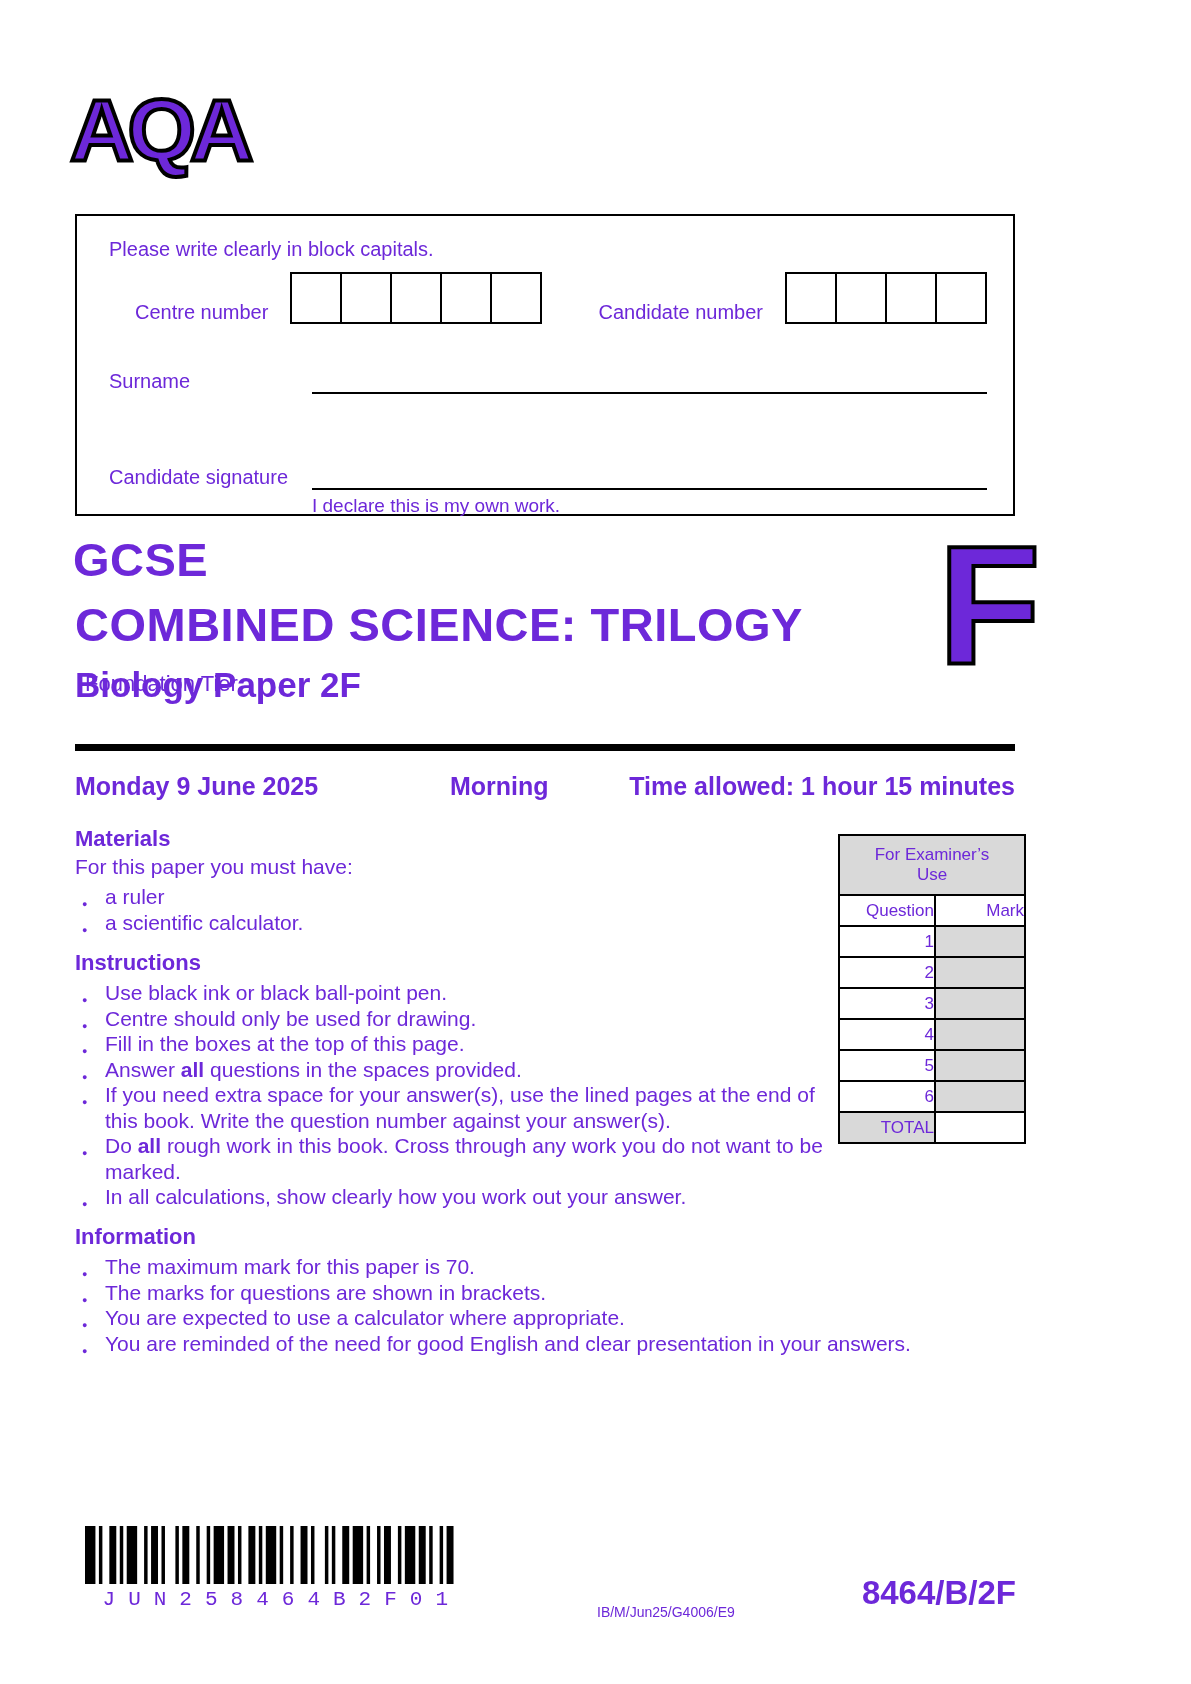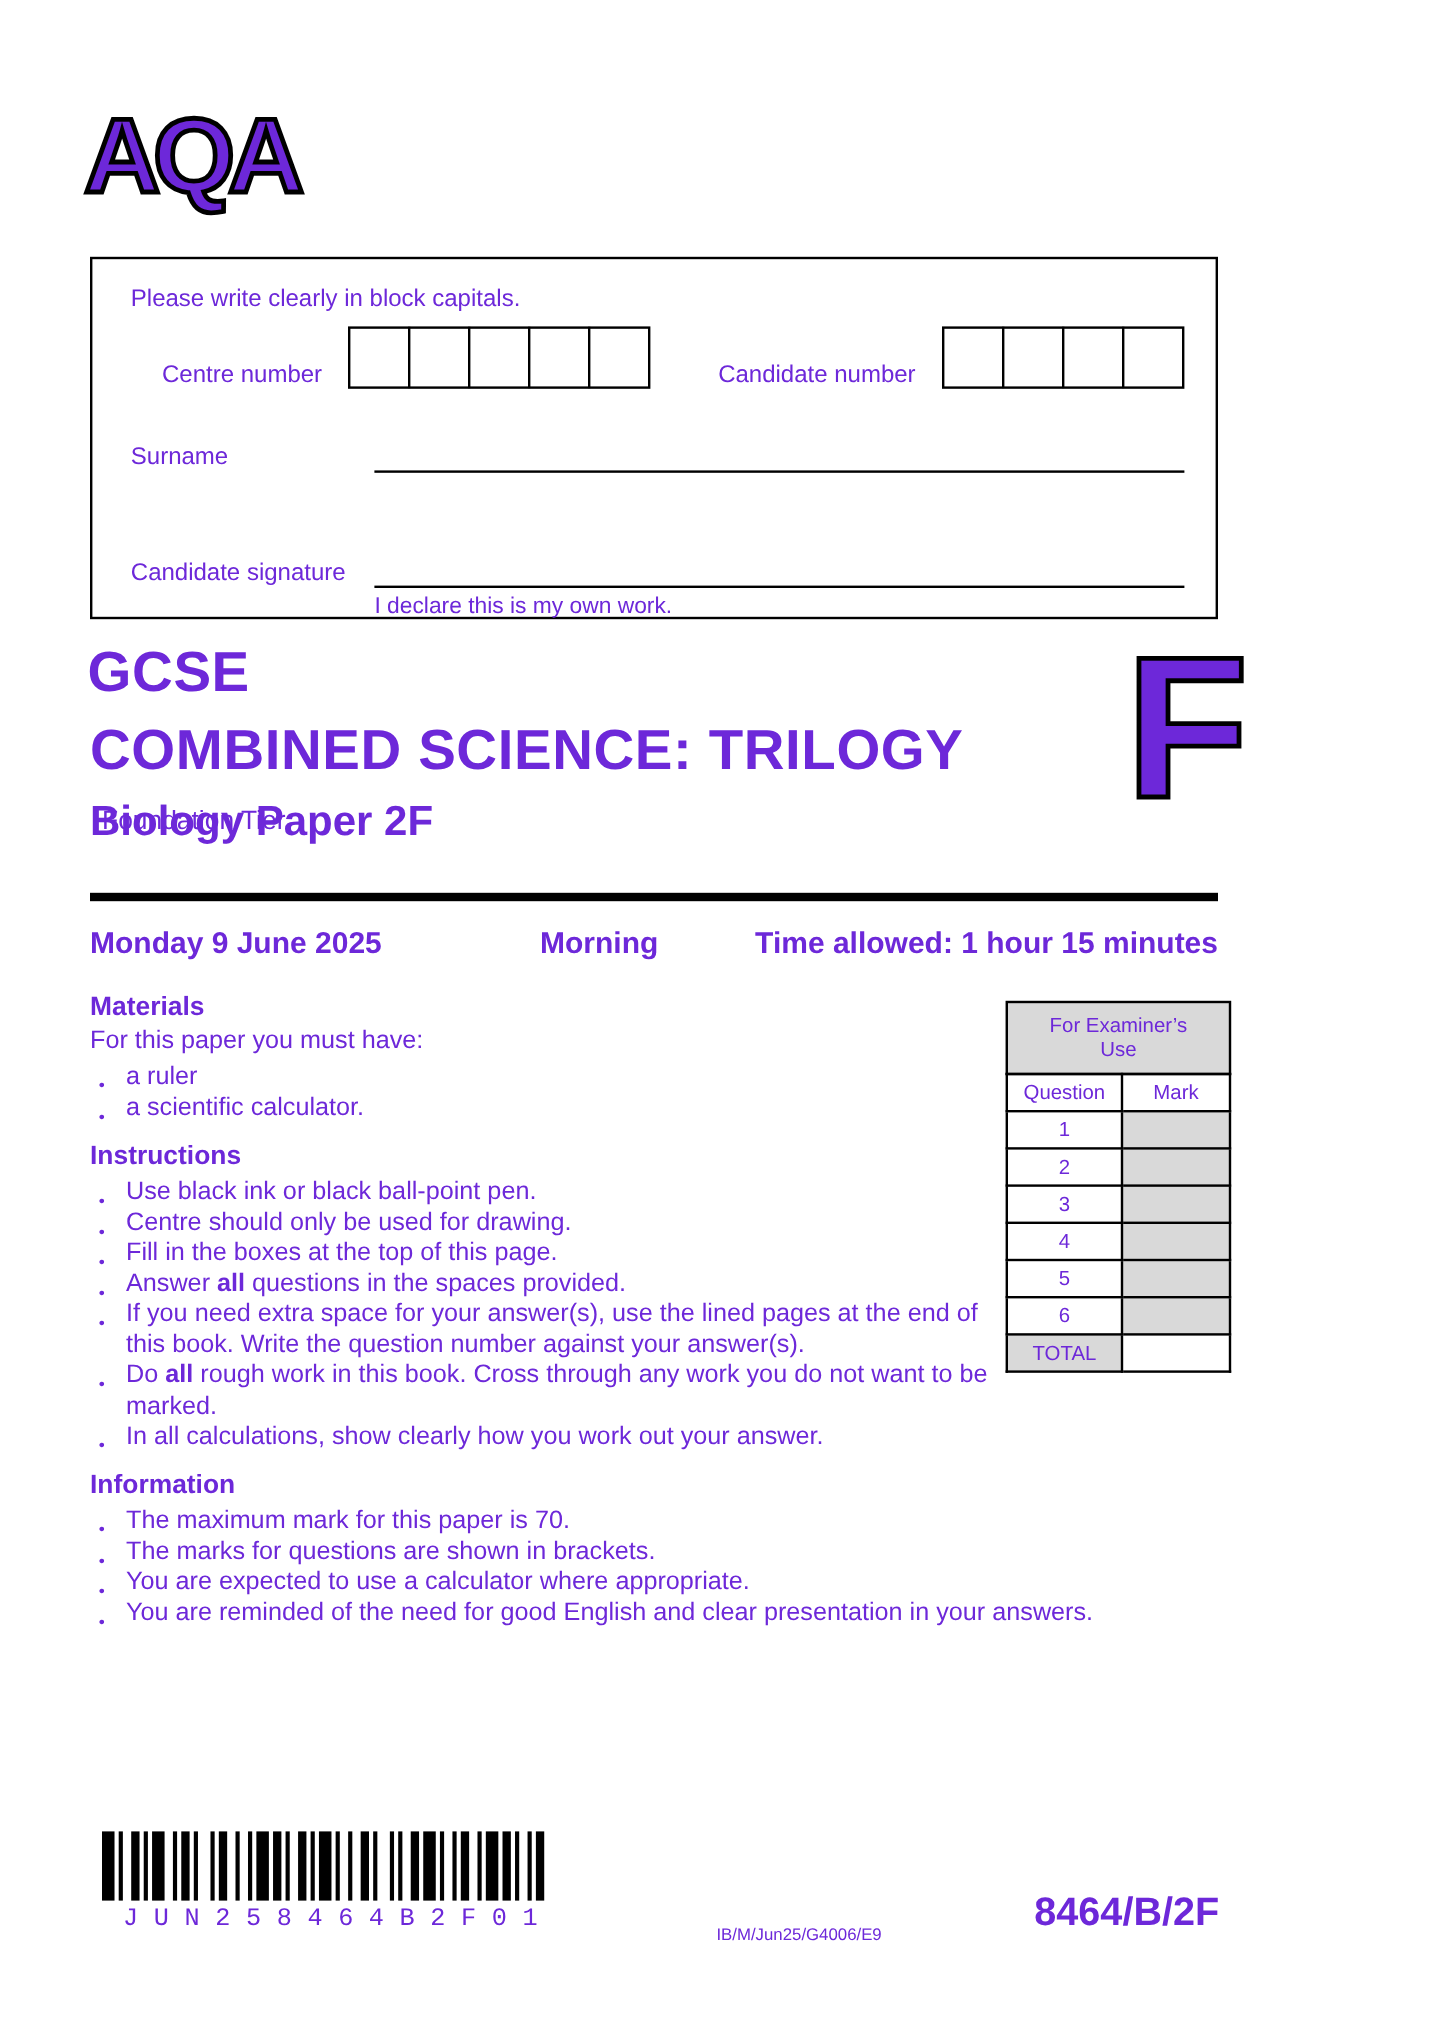--- a/index.html
+++ b/index.html
@@ -73,21 +73,21 @@
   .information  { position: absolute; left: 75px; top: 1224px; width: 912px; }
 
   
   .examiner { position: absolute; left: 838px; top: 834px; width: 188px; }
   .ex-title {
     border: 2px solid #000; background: #d9d9d9;
     text-align: center; font-size: 17px; padding: 9px 18px;
   }
   .examiner table { width: 100%; border-collapse: collapse; margin-top: -2px; table-layout: fixed; }
   .examiner th, .examiner td {
-    border: 2px solid #000; text-align: center;
+    border: 2px solid #000; text-align: right;
     font-size: 17px; height: 31px; font-weight: normal; padding: 0;
   }
   .examiner th:first-child, .examiner td:first-child { width: 96px; }
   .mark-cell  { background: #d9d9d9; }
   .total-label{ background: #d9d9d9; font-weight: bold; font-size: 18px; height: 38px; }
   .total-cell { background: #fff; }
 
   
   .barcode { position: absolute; left: 85px; top: 1526px; width: 376px; text-align: right; }
   .barcode svg { display: block; }

